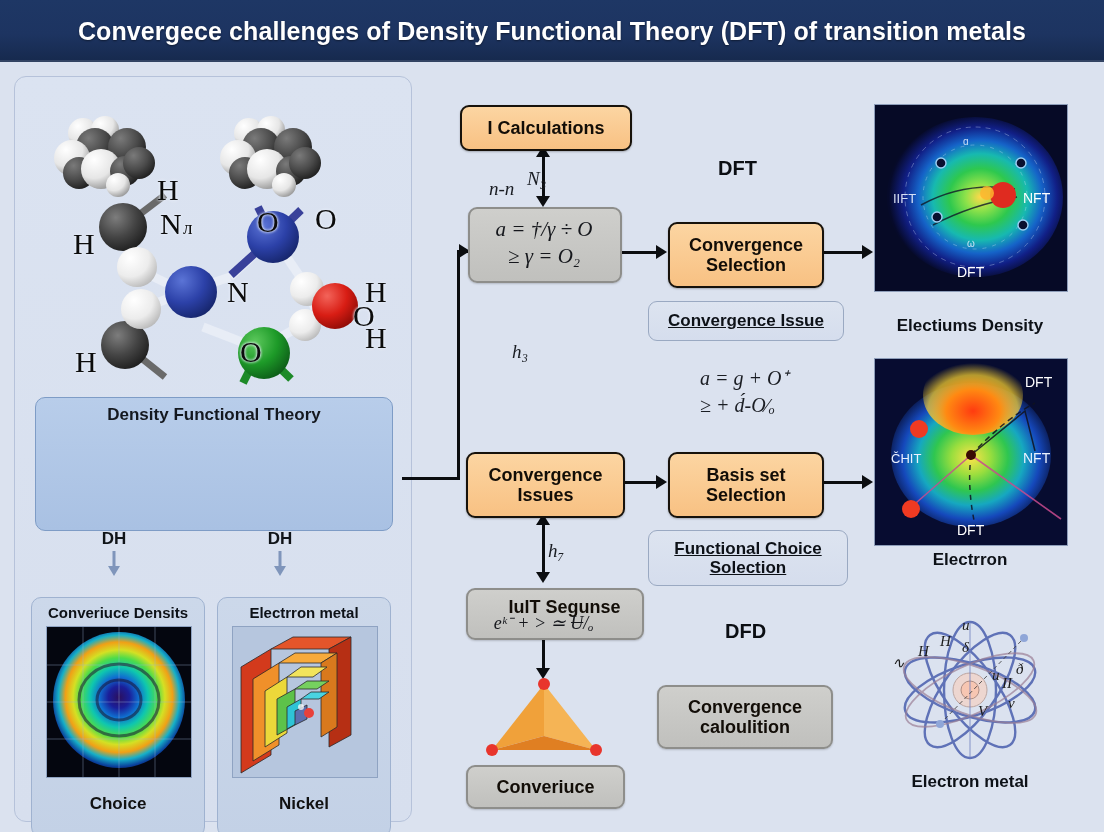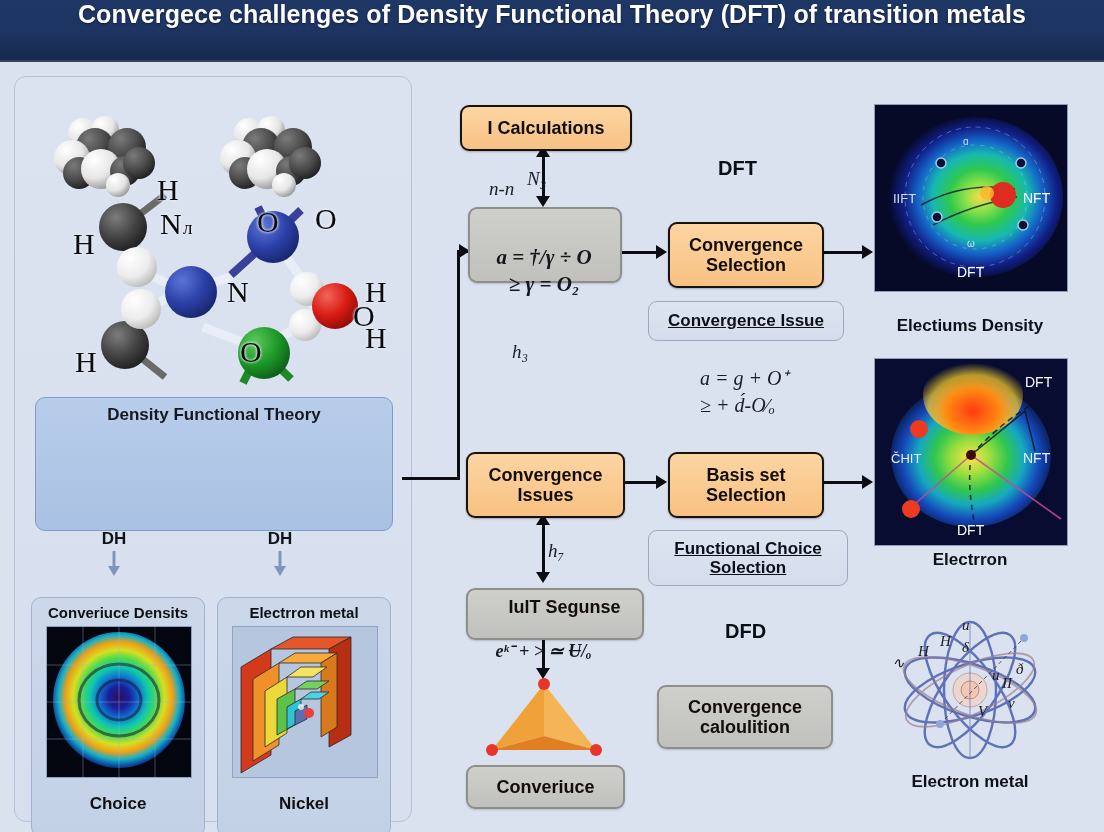--- a/index.html
+++ b/index.html
@@ -7,21 +7,21 @@
     width:1104px;height:832px;overflow:hidden;
     font-family:"Liberation Sans", sans-serif;
     background:#dde4f1;
   }
   .page{position:relative;width:1104px;height:832px;background:#dbe2ef;}
 
   
   .header{
     position:absolute;left:0;top:0;width:1104px;height:62px;
     background:linear-gradient(180deg,#1e3765 0%,#1d3461 55%,#16294d 100%);
-    display:flex;align-items:flex-start;justify-content:center;
+    display:flex;align-items:center;justify-content:center;
     box-shadow:inset 0 -2px 0 rgba(255,255,255,.12);
   }
   .header-title{
     color:#ffffff;font-size:25px;font-weight:bold;letter-spacing:.1px;
     text-shadow:0 1px 2px rgba(0,0,0,.45);
     font-family:"Liberation Sans", sans-serif;
   }
 
   
   .left-panel{
@@ -98,21 +98,21 @@
     background:linear-gradient(180deg,#cfcfcc 0%,#c0c0bd 100%);
     border:2px solid #8e8e8b;
     box-shadow:0 1px 2px rgba(0,0,0,.18);
   }
   .fbox.pale{
     background:linear-gradient(180deg,#dde4f0 0%,#d5dded 100%);
     border:1px solid #9aa9c2;color:#0d1117;text-decoration:underline;
   }
   .formula{
     font-family:"Liberation Serif", serif;font-style:italic;
-    font-weight:700;font-size:21px;color:#15171c;line-height:1.28;margin-top:28px;
+    font-weight:400;font-size:21px;color:#15171c;line-height:1.28;
   }
 
   .freefml{
     position:absolute;font-family:"Liberation Serif", serif;font-style:italic;
     font-size:20px;color:#1a1d23;line-height:1.35;text-align:left;
   }
   .sidelabel{
     position:absolute;font-size:20px;font-weight:bold;color:#0b0e13;
   }
 

